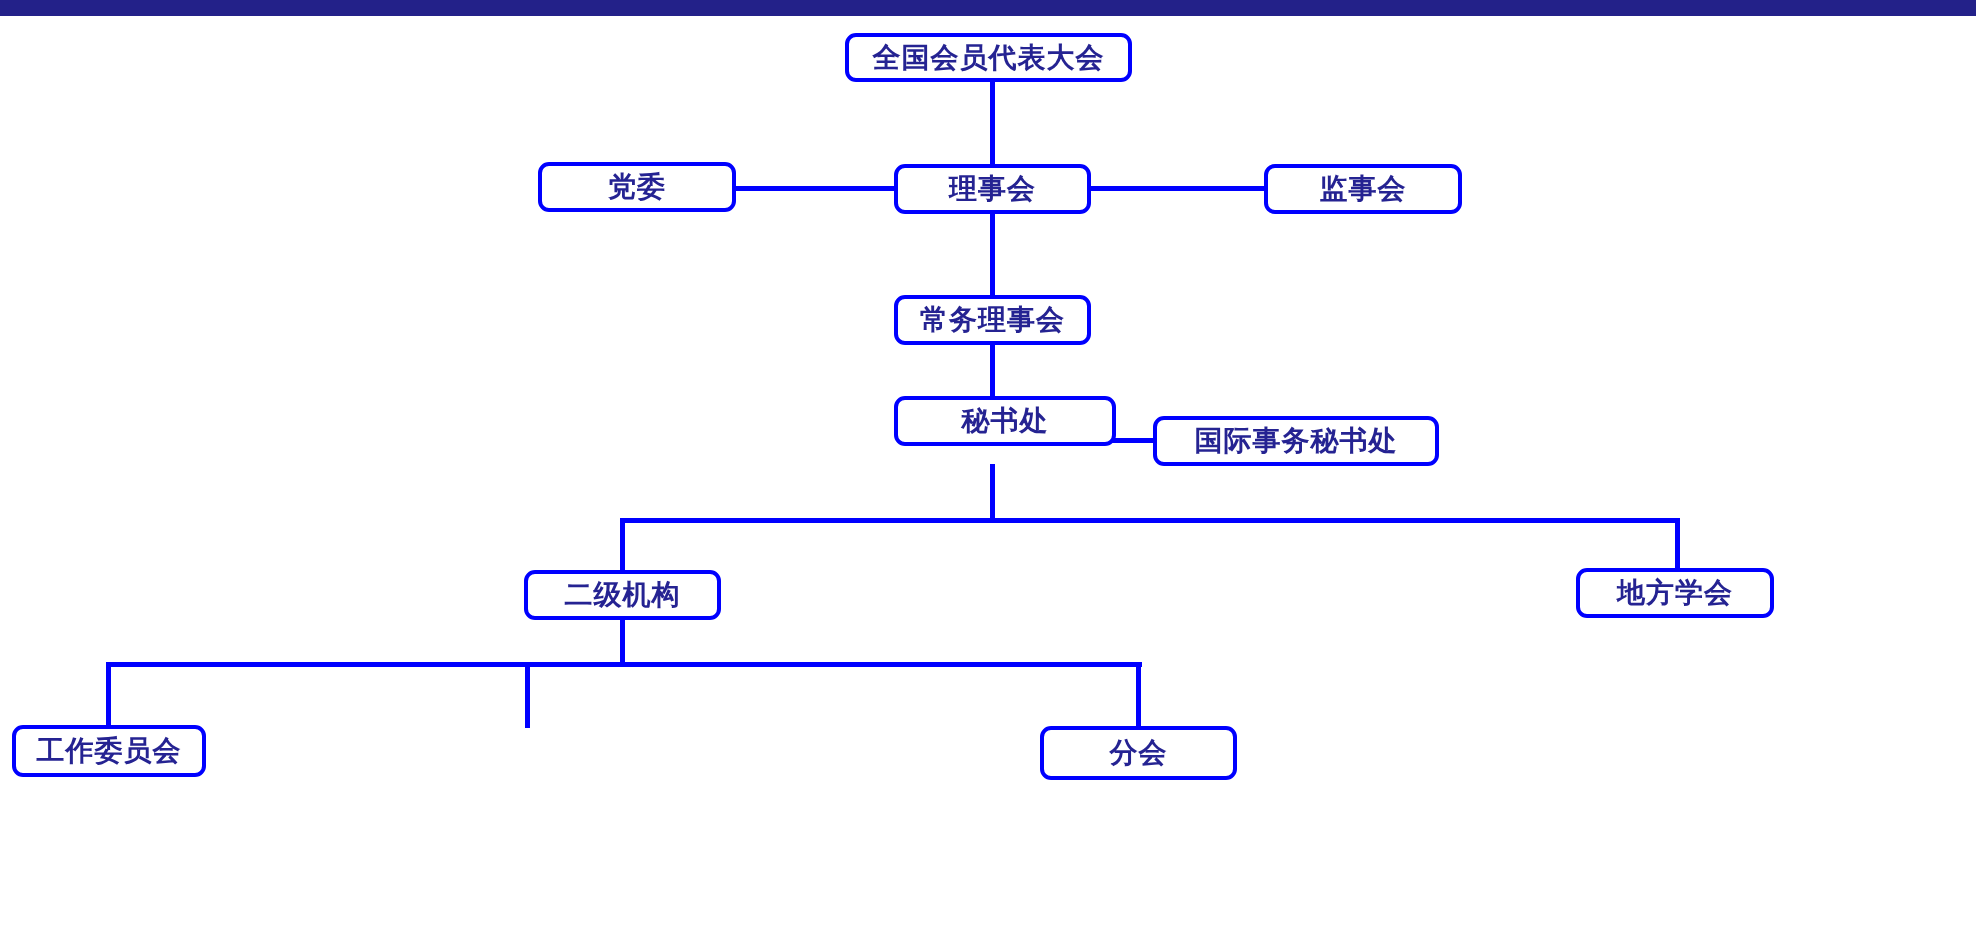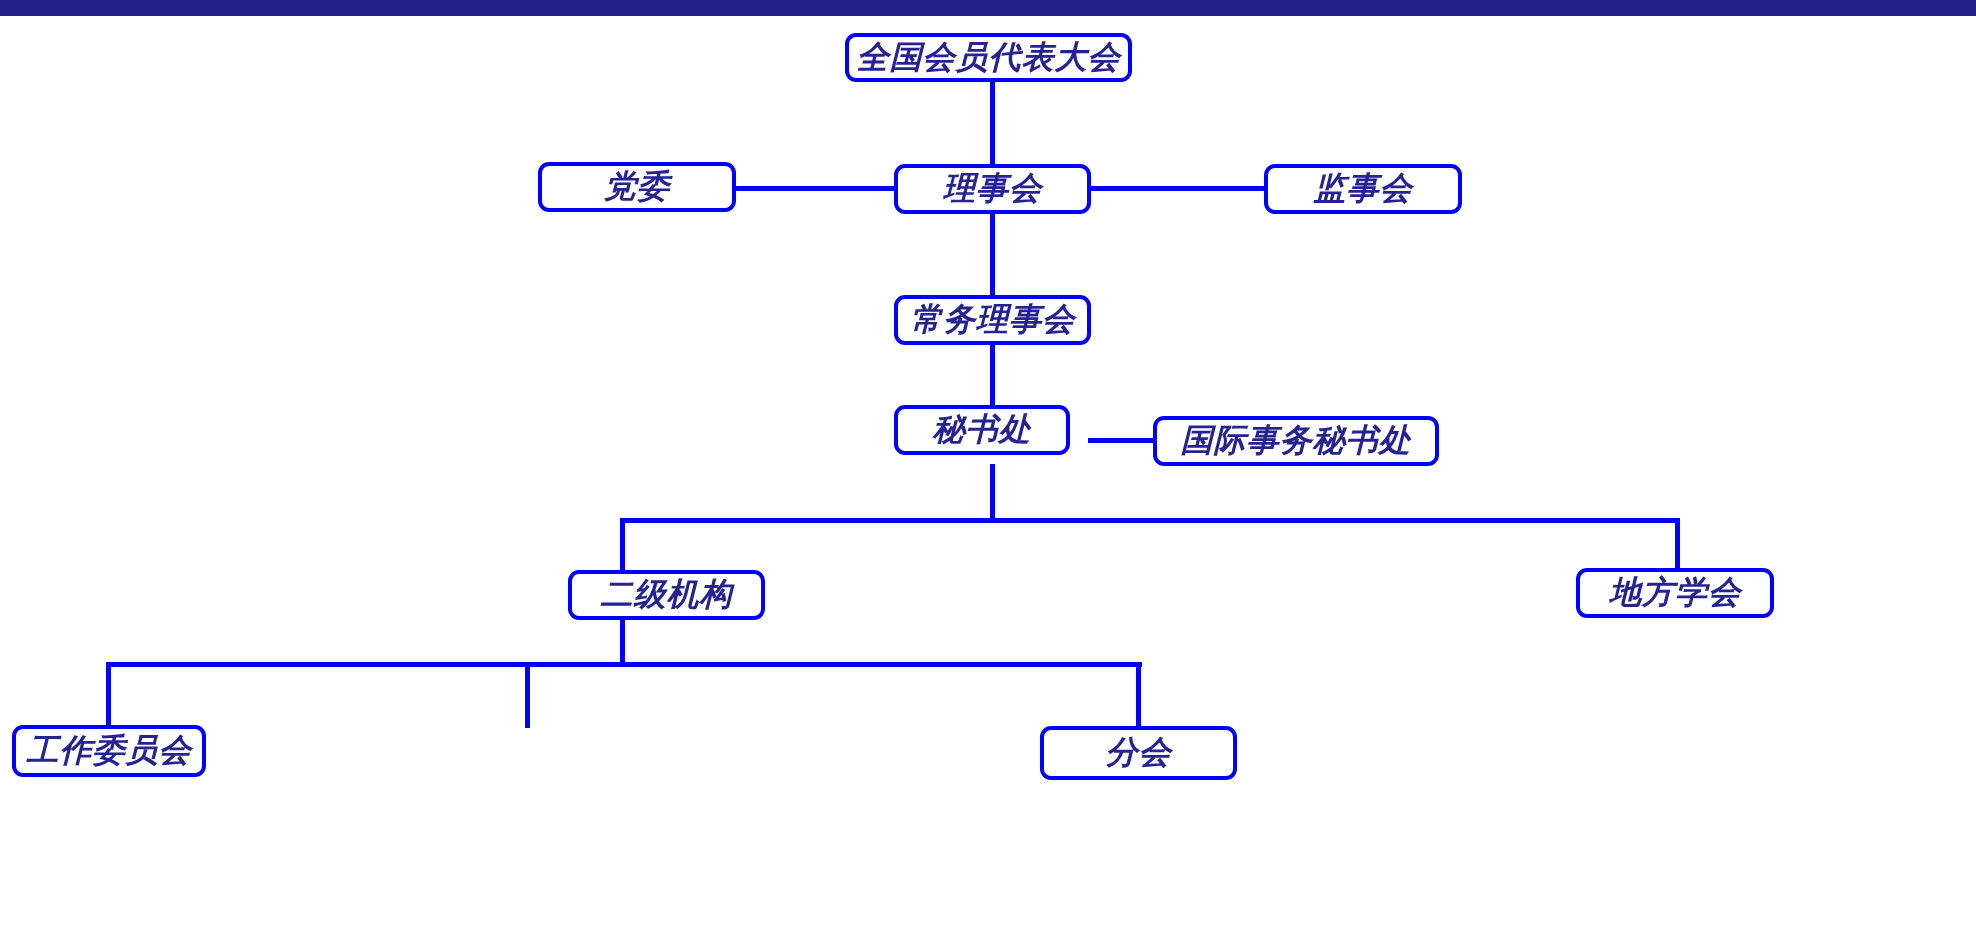--- a/index.html
+++ b/index.html
@@ -19,24 +19,23 @@
 
   .chart{position:absolute;left:0;top:0;width:1976px;height:934px;}
 
   .node{
     position:absolute;
     background:#fff;
     border:4px solid var(--line);
     border-radius:11px;
     display:flex;align-items:center;justify-content:center;
     color:var(--text);
-    font-size:32px;font-weight:bold;
+    font-size:28px;font-weight:bold;
     letter-spacing:1px;
     white-space:nowrap;
-    font-style:italic;
   }
 
   .line{position:absolute;background:var(--line);}
 </style>
 </head>
 <body>
 
 <div class="top-bar"></div>
 
 <div class="chart">
@@ -70,29 +69,29 @@
   </div>
 
   <div class="node" style="left:1264px;top:164px;width:198px;height:50px;">
     <span>监事会</span>
   </div>
 
   <div class="node" style="left:894px;top:295px;width:197px;height:50px;">
     <span>常务理事会</span>
   </div>
 
-  <div class="node" style="left:894px;top:405px;width:176px;height:50px;">
+  <div class="node" style="left:894px;top:396px;width:222px;height:50px;">
     <span>秘书处</span>
   </div>
 
   <div class="node" style="left:1153px;top:416px;width:286px;height:50px;">
     <span>国际事务秘书处</span>
   </div>
 
-  <div class="node" style="left:524px;top:570px;width:197px;height:50px;margin-left:44px;">
+  <div class="node" style="left:524px;top:570px;width:197px;height:50px;">
     <span>二级机构</span>
   </div>
 
   <div class="node" style="left:1576px;top:568px;width:198px;height:50px;">
     <span>地方学会</span>
   </div>
 
   <div class="node" style="left:12px;top:725px;width:194px;height:52px;">
     <span>工作委员会</span>
   </div>

